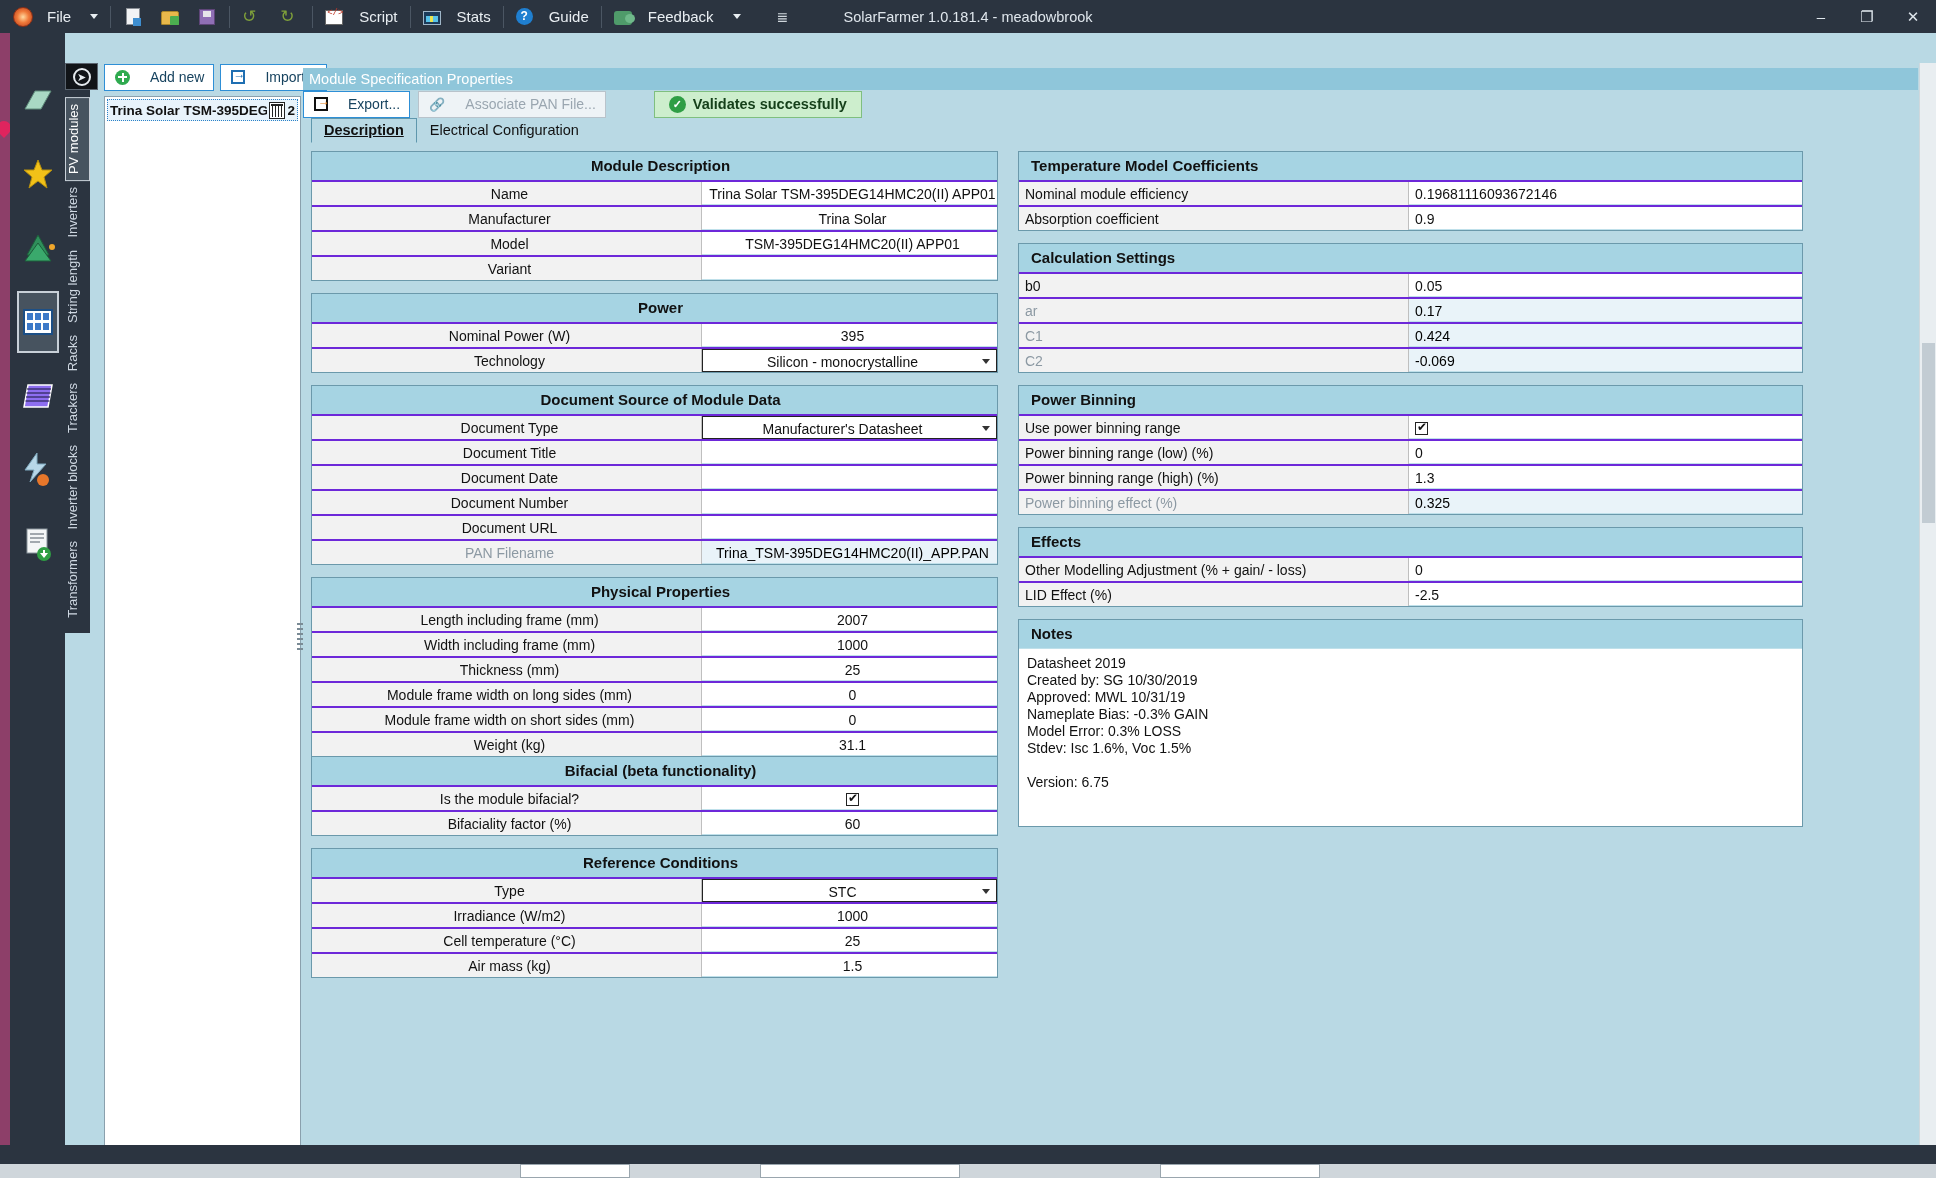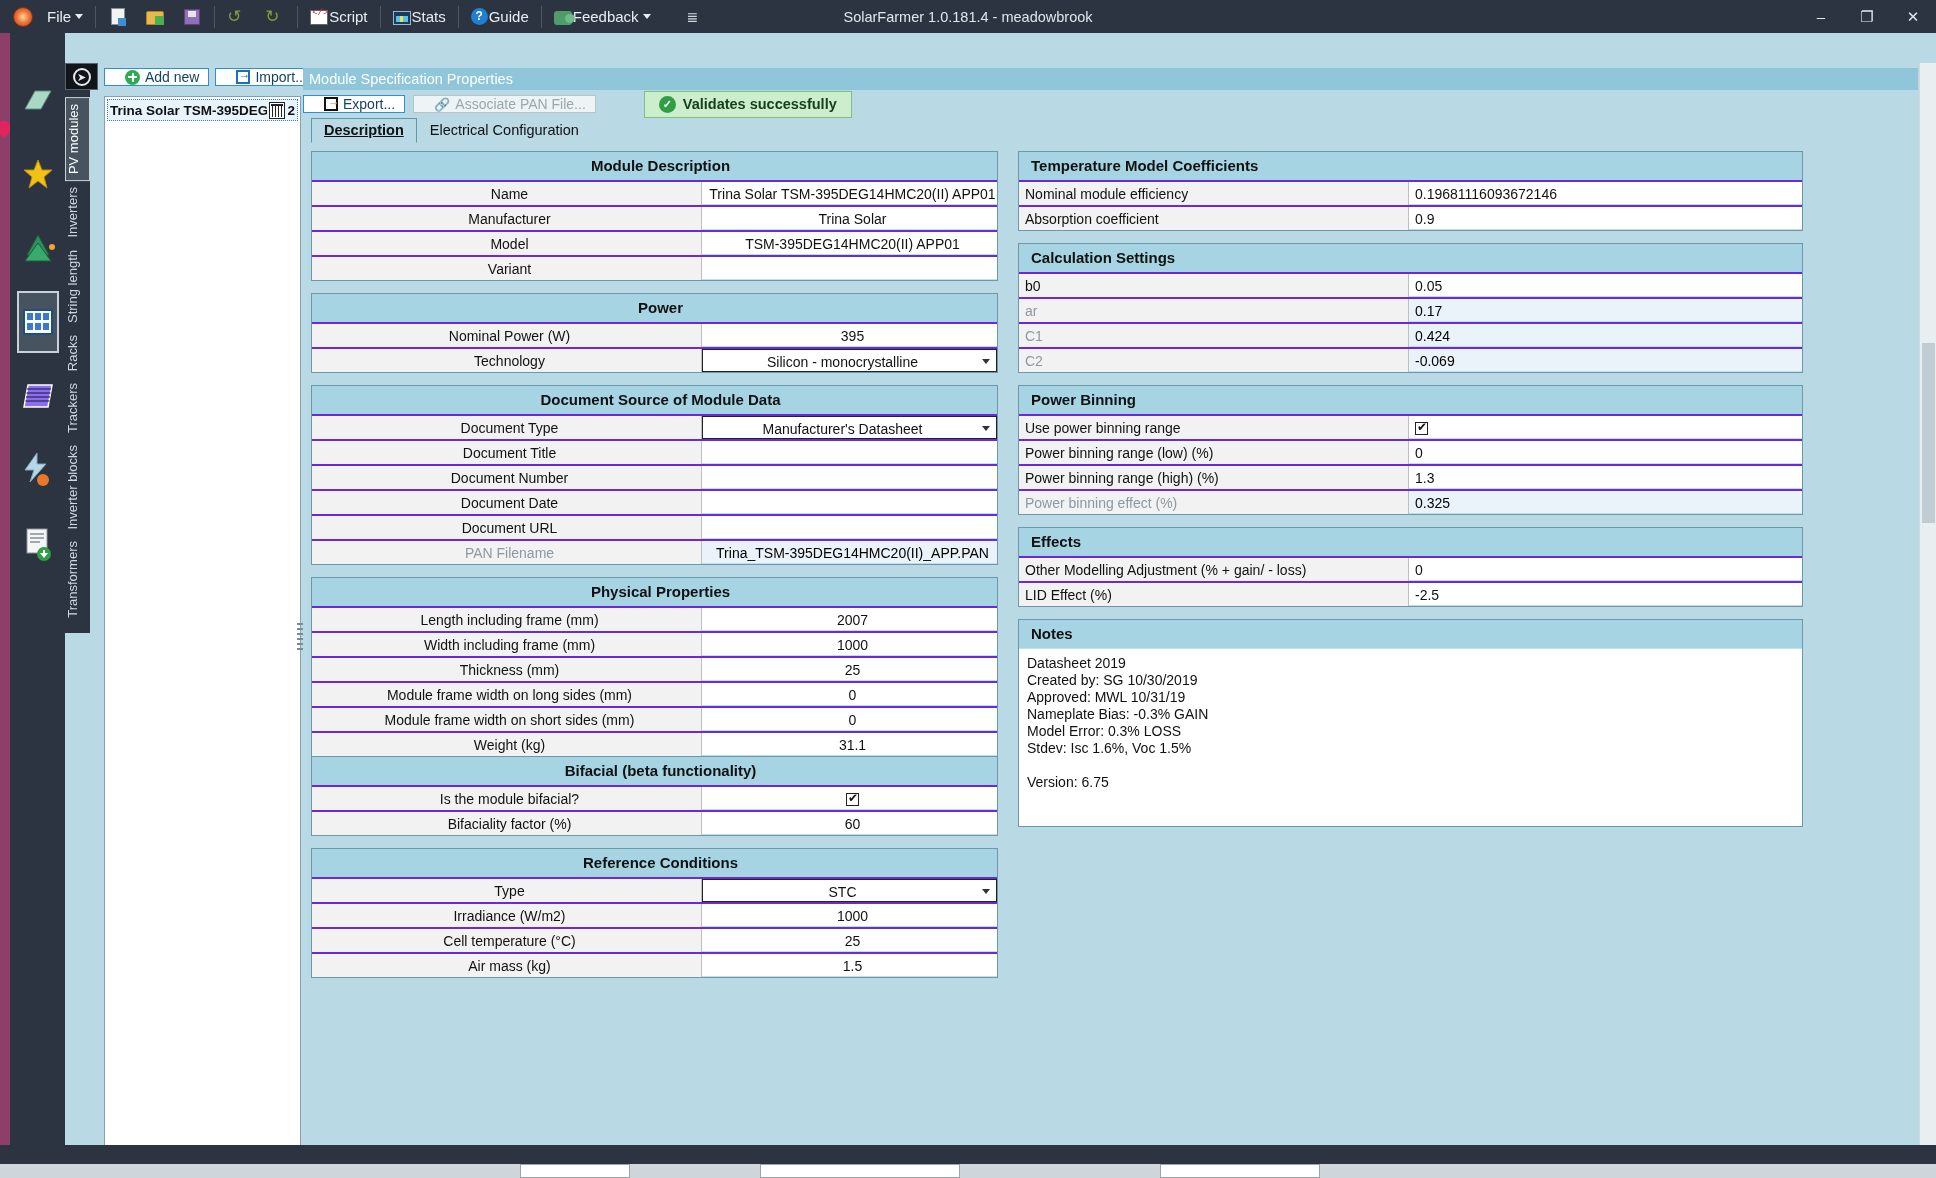--- a/index.html
+++ b/index.html
@@ -17,21 +17,21 @@
   #titlebar {
     height:33px; background:#2b3440; display:flex; align-items:center;
     color:#e9eef2; position:relative;
   }
   .tb-logo { width:30px; height:30px; margin-left:8px; display:flex; align-items:center; justify-content:center; }
   .tb-logo .dot {
     width:20px; height:20px; border-radius:50%;
     background:radial-gradient(circle at 50% 50%, #ffd9a0 0%, #f07a3a 45%, #b33a1a 100%);
     border:1px solid #8c2f15;
   }
-  .tb-item { display:flex; align-items:center; gap:1px; padding:0 9px; height:33px; font-size:15px; color:#e9eef2; cursor:default; }
+  .tb-item { display:flex; align-items:center; gap:16px; padding:0 9px; height:33px; font-size:15px; color:#e9eef2; cursor:default; }
   .tb-sep { width:1px; height:22px; background:#4b5663; margin:0 3px; }
   .caret { width:0;height:0;border-left:4px solid transparent;border-right:4px solid transparent;border-top:5px solid #e9eef2; margin-left:3px;}
   .tb-title {
     position:absolute; left:0; right:0; text-align:center; font-size:14.5px; color:#dfe6ec;
     pointer-events:none;
   }
   .win-btns { position:absolute; right:0; top:0; height:33px; display:flex; }
   .win-btn { width:46px; height:33px; display:flex; align-items:center; justify-content:center; color:#dfe6ec; font-size:15px; }
 
   
@@ -81,22 +81,22 @@
     position:absolute; left:65px; top:30px; width:33px; height:27px; background:#111418;
     border:1px solid #5a646f; display:flex; align-items:center; justify-content:center;
   }
   #chevron .c { width:18px;height:18px;border-radius:50%;border:2px solid #e6ebef; color:#e6ebef; font-size:11px; text-align:center; line-height:15px; }
 
   
   #listpanel { position:absolute; left:104px; top:30px; width:197px; height:1135px; }
   #listtools { display:flex; gap:6px; align-items:center; height:28px; }
   .btn {
     background:#ffffff; border:1px solid #2e8fd6; color:#17435f; font-size:14px;
-    padding:3px 9px 3px 20px; display:inline-flex; align-items:center; gap:5px;
-    height:18px; cursor:pointer; white-space:nowrap;
+    padding:3px 9px 3px 10px; display:inline-flex; align-items:center; gap:20px;
+    height:27px; cursor:pointer; white-space:nowrap;
   }
   .btn.disabled { border-color:#b9c3cb; color:#9aa6b0; background:#eef3f6; }
   .plus-ic { width:15px;height:15px;border-radius:50%;background:#2faa4f;position:relative;}
   .plus-ic:before,.plus-ic:after{content:"";position:absolute;background:#fff;}
   .plus-ic:before{left:3px;top:6.5px;width:9px;height:2px;}
   .plus-ic:after{top:3px;left:6.5px;height:9px;width:2px;}
   .imp-ic{width:14px;height:14px;border:2px solid #1f6fb2;position:relative;background:#fff;}
   .imp-ic:after{content:"\2192";position:absolute;left:0px;top:-5px;font-size:12px;color:#1f6fb2;}
   .exp-ic{width:14px;height:14px;border:2px solid #111;position:relative;background:#fff;}
   .exp-ic:after{content:"\2192";position:absolute;left:2px;top:-5px;font-size:12px;color:#e07a16;}
@@ -416,25 +416,25 @@
             <div class="val combo">
               <span>Manufacturer's Datasheet</span>
               <span class="arrow"></span>
             </div>
           </div>
           <div class="row">
             <div class="lbl">Document Title</div>
             <div class="val"></div>
           </div>
           <div class="row">
+            <div class="lbl">Document Date</div>
+            <div class="val"></div>
+          </div>
+          <div class="row">
             <div class="lbl">Document Number</div>
-            <div class="val"></div>
-          </div>
-          <div class="row">
-            <div class="lbl">Document Date</div>
             <div class="val"></div>
           </div>
           <div class="row">
             <div class="lbl">Document URL</div>
             <div class="val"></div>
           </div>
           <div class="row">
             <div class="lbl muted">PAN Filename</div>
             <div class="val muted">Trina_TSM-395DEG14HMC20(II)_APP.PAN</div>
           </div>

